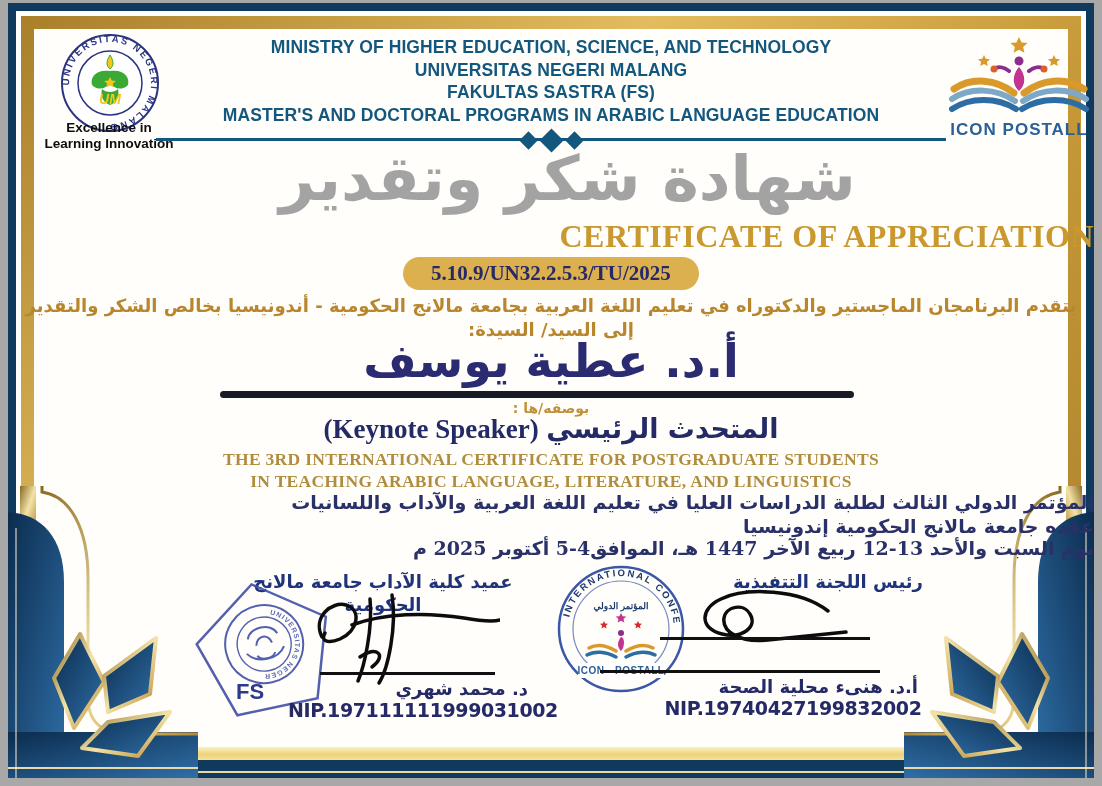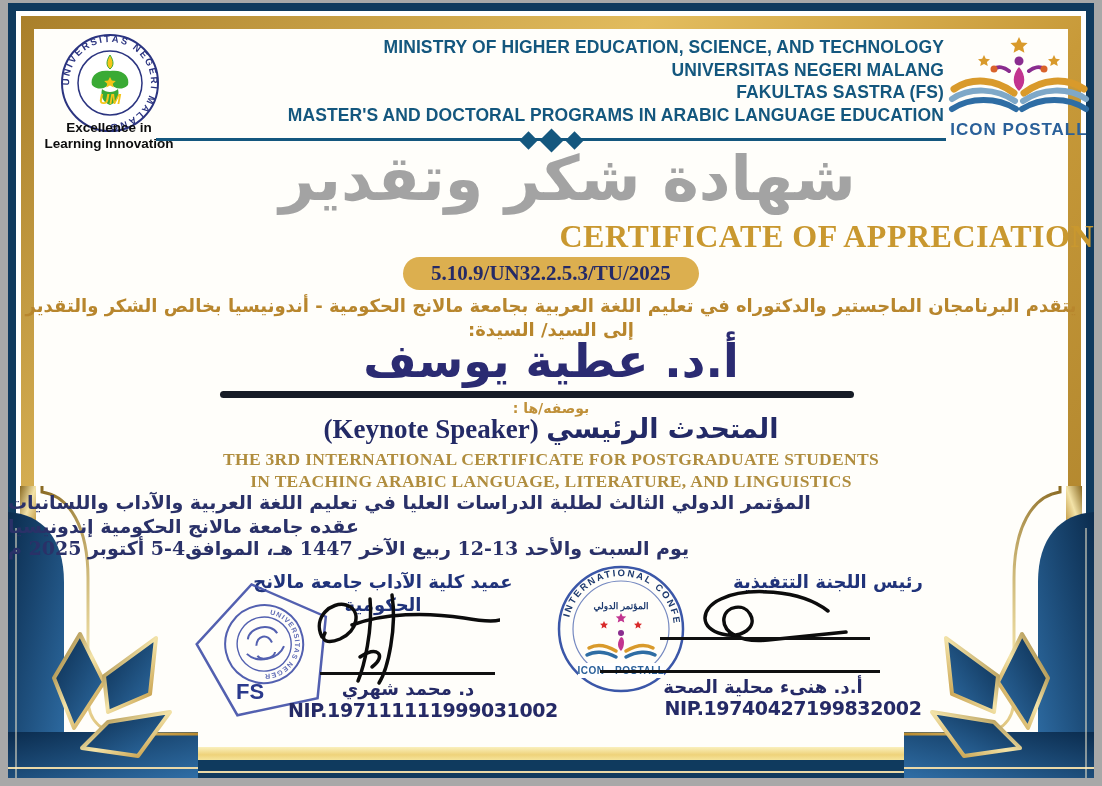--- a/index.html
+++ b/index.html
@@ -12,21 +12,21 @@
     position:absolute;left:8px;top:3px;width:1086px;height:775px;
     background:#0f3a5e;
   }
   .frame-white{position:absolute;inset:8px;background:#ffffff;}
   .frame-gold{position:absolute;inset:13px;background:linear-gradient(135deg,#a97f2a,#e2bc5e 35%,#c89a39 60%,#a97f2a);}
   .frame-inner{position:absolute;inset:26px;background:#fffefa;}
 
   
   .header-text{left:150px;right:150px;top:33px;text-align:center;color:#14577e;
     font-weight:700;font-size:17.5px;line-height:22.5px;letter-spacing:.1px;}
-  .header-text span{display:block;white-space:nowrap;text-align:right;}
+  .header-text span{display:block;white-space:nowrap;}
   .tagline{left:34px;top:117px;width:134px;text-align:center;color:#0d0d0d;
     font-weight:800;font-size:13.5px;line-height:15.5px;}
   .tagline span{display:block;}
 
   
   .divider{left:148px;right:148px;top:127px;height:20px;}
   .divider .dline{position:absolute;left:0;right:0;top:8px;height:3px;background:#14577e;}
   .divider .dias{position:absolute;left:0;right:0;top:0;height:20px;display:flex;
     justify-content:center;align-items:center;gap:8px;}
   .diamond{width:13px;height:13px;background:#14577e;transform:rotate(45deg);}
@@ -50,29 +50,29 @@
     font-family:"DejaVu Sans",sans-serif;font-weight:700;font-size:46px;color:#2b2b72;}
   .name-underline{left:212px;top:388px;width:634px;height:7px;background:#171c26;border-radius:4px;}
   .as-label{left:0;right:0;top:397px;text-align:center;direction:rtl;
     font-family:"DejaVu Sans",sans-serif;font-weight:700;font-size:14px;color:#c0913a;}
   .role{left:0;right:0;top:410px;text-align:center;direction:rtl;color:#232a66;
     font-weight:700;font-size:27px;}
   .role .ar{font-family:"DejaVu Serif","DejaVu Sans",serif;}
   .role .en{font-family:"Liberation Serif",serif;}
   .conf-en{left:0;right:0;text-align:center;font-family:"Liberation Serif",serif;
     font-weight:700;font-size:17.5px;color:#b08d3e;letter-spacing:.3px;white-space:nowrap;}
-  .conf-ar{left:0;right:0;text-align:left;direction:rtl;white-space:nowrap;
+  .conf-ar{left:0;right:0;text-align:right;direction:rtl;white-space:nowrap;
     font-family:"DejaVu Serif","DejaVu Sans",serif;font-weight:700;font-size:19px;color:#2a3168;}
 
   
   .sig-title{text-align:center;direction:rtl;font-family:"DejaVu Sans",sans-serif;
     font-weight:700;font-size:18px;line-height:23px;color:#20337a;}
   .sig-title span{display:block;}
   .sig-line{background:#101010;height:3px;}
-  .sig-name{text-align:center;direction:rtl;font-family:"DejaVu Sans",sans-serif;
+  .sig-name{text-align:right;direction:rtl;font-family:"DejaVu Sans",sans-serif;
     font-weight:700;font-size:18px;color:#252a66;}
   .sig-nip{text-align:center;font-family:"DejaVu Sans",sans-serif;font-weight:800;
     font-size:19px;letter-spacing:-.4px;color:#252a66;white-space:nowrap;}
 
   
   .gold-band{left:18px;right:18px;bottom:18px;height:13px;
     background:linear-gradient(180deg,#faf0bd,#eed27a 60%,#f5e49a);}
   .navy-band{left:0;right:0;bottom:0;height:18px;background:#0f3a5e;}
   .navy-band .cream{position:absolute;left:24px;right:24px;bottom:5px;height:2px;background:#e9d9a7;}
   .corner{bottom:0;width:190px;height:292px;}

